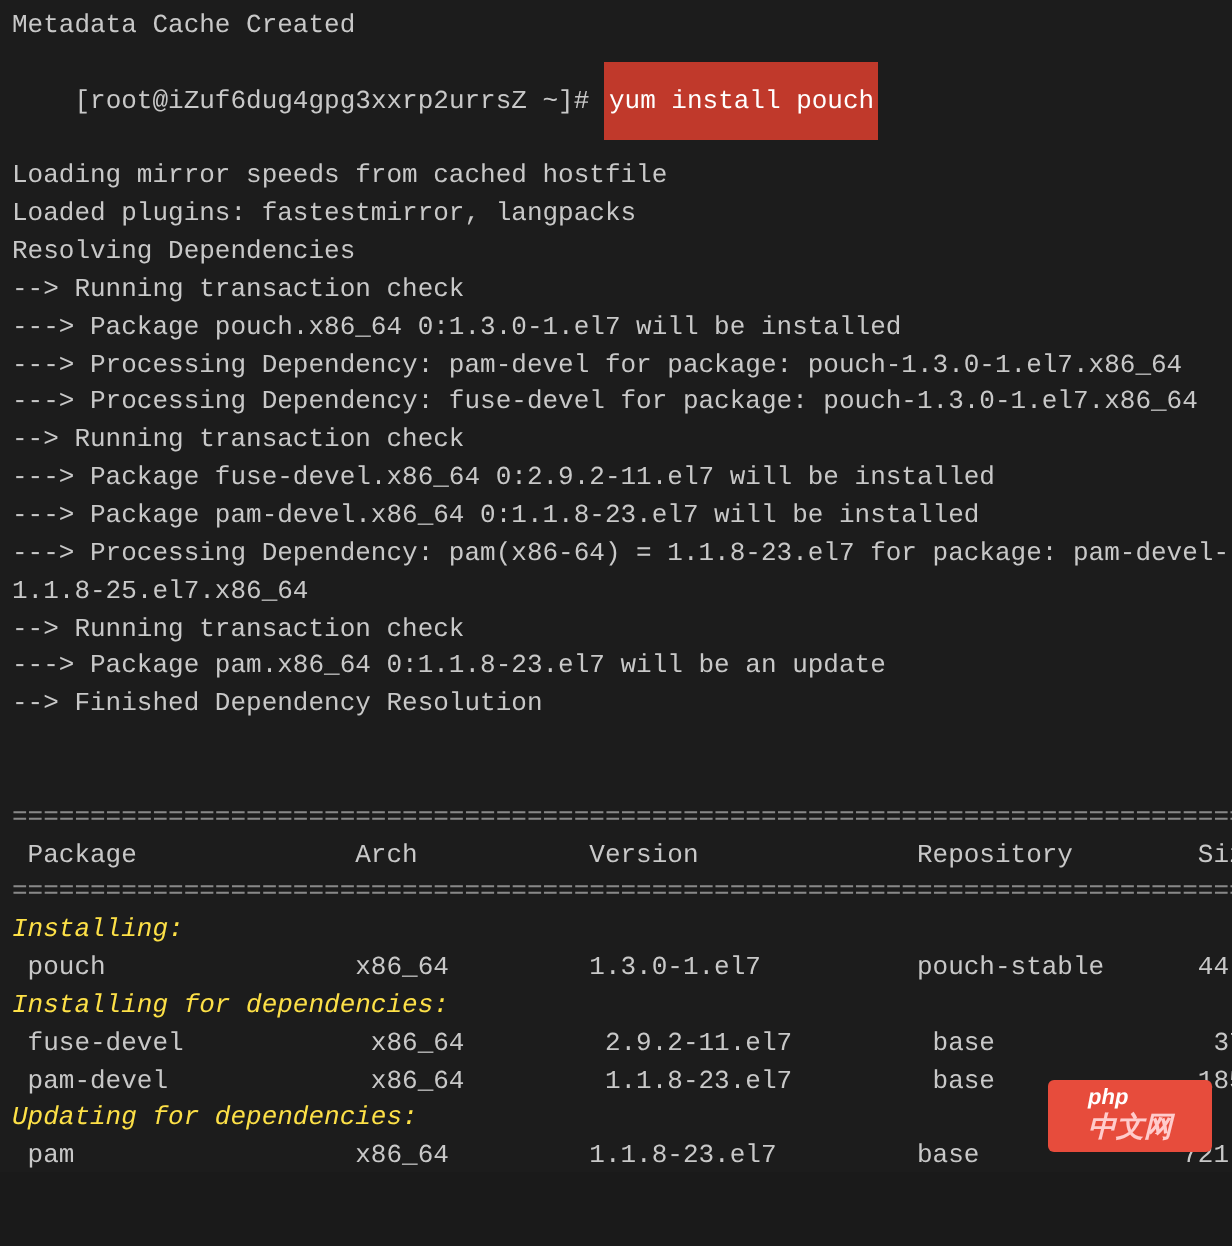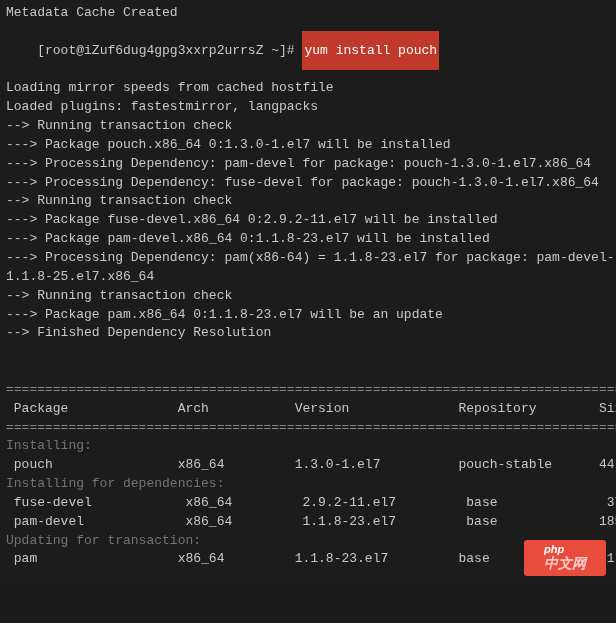--- a/index.html
+++ b/index.html
@@ -33,21 +33,22 @@
       color: #ffffff;
       padding: 12px 2px;
     }
     .separator {
       color: #888;
     }
     .col-header {
       color: #c8c8c8;
     }
     .installing-label {
-      color: #737373;
+      color: #fde047;
+      font-style: italic;
     }
     .pkg-name {
       color: #c8c8c8;
     }
     .watermark {
       position: absolute;
       bottom: 10px;
       right: 10px;
       background: #e74c3c;
       color: #fff;
@@ -71,20 +72,21 @@
 <div class="terminal">
 
   <div class="line">Metadata Cache Created</div>
 
   <div class="line prompt">
     <span>[root@iZuf6dug4gpg3xxrp2urrsZ ~]# </span><span class="cmd-highlight">yum install pouch</span>
   </div>
 
   <div class="line">Loading mirror speeds from cached hostfile</div>
   <div class="line">Loaded plugins: fastestmirror, langpacks</div>
+  <div class="line">Resolving Dependencies</div>
   <div class="line">--&gt; Running transaction check</div>
   <div class="line">---&gt; Package pouch.x86_64 0:1.3.0-1.el7 will be installed</div>
   <div class="line">---&gt; Processing Dependency: pam-devel for package: pouch-1.3.0-1.el7.x86_64</div>
   <div class="line">---&gt; Processing Dependency: fuse-devel for package: pouch-1.3.0-1.el7.x86_64</div>
   <div class="line">--&gt; Running transaction check</div>
   <div class="line">---&gt; Package fuse-devel.x86_64 0:2.9.2-11.el7 will be installed</div>
   <div class="line">---&gt; Package pam-devel.x86_64 0:1.1.8-23.el7 will be installed</div>
   <div class="line">---&gt; Processing Dependency: pam(x86-64) = 1.1.8-23.el7 for package: pam-devel-</div>
   <div class="line">1.1.8-25.el7.x86_64</div>
   <div class="line">--&gt; Running transaction check</div>
@@ -95,20 +97,20 @@
 
   <div class="line separator">================================================================================</div>
   <div class="line col-header"> Package              Arch           Version              Repository        Size</div>
   <div class="line separator">================================================================================</div>
 
   <div class="line installing-label">Installing:</div>
   <div class="line pkg-name"> pouch                x86_64         1.3.0-1.el7          pouch-stable      44 M</div>
   <div class="line installing-label">Installing for dependencies:</div>
   <div class="line pkg-name"> fuse-devel            x86_64         2.9.2-11.el7         base              37 k</div>
   <div class="line pkg-name"> pam-devel             x86_64         1.1.8-23.el7         base             185 k</div>
-  <div class="line installing-label">Updating for transaction:</div>
+  <div class="line installing-label">Updating for dependencies:</div>
   <div class="line pkg-name"> pam                  x86_64         1.1.8-23.el7         base             721 k</div>
 
   <div class="watermark">
     <span>php</span>
     <span class="watermark-sub">中文网</span>
   </div>
 </div>
 
 </body></html>

